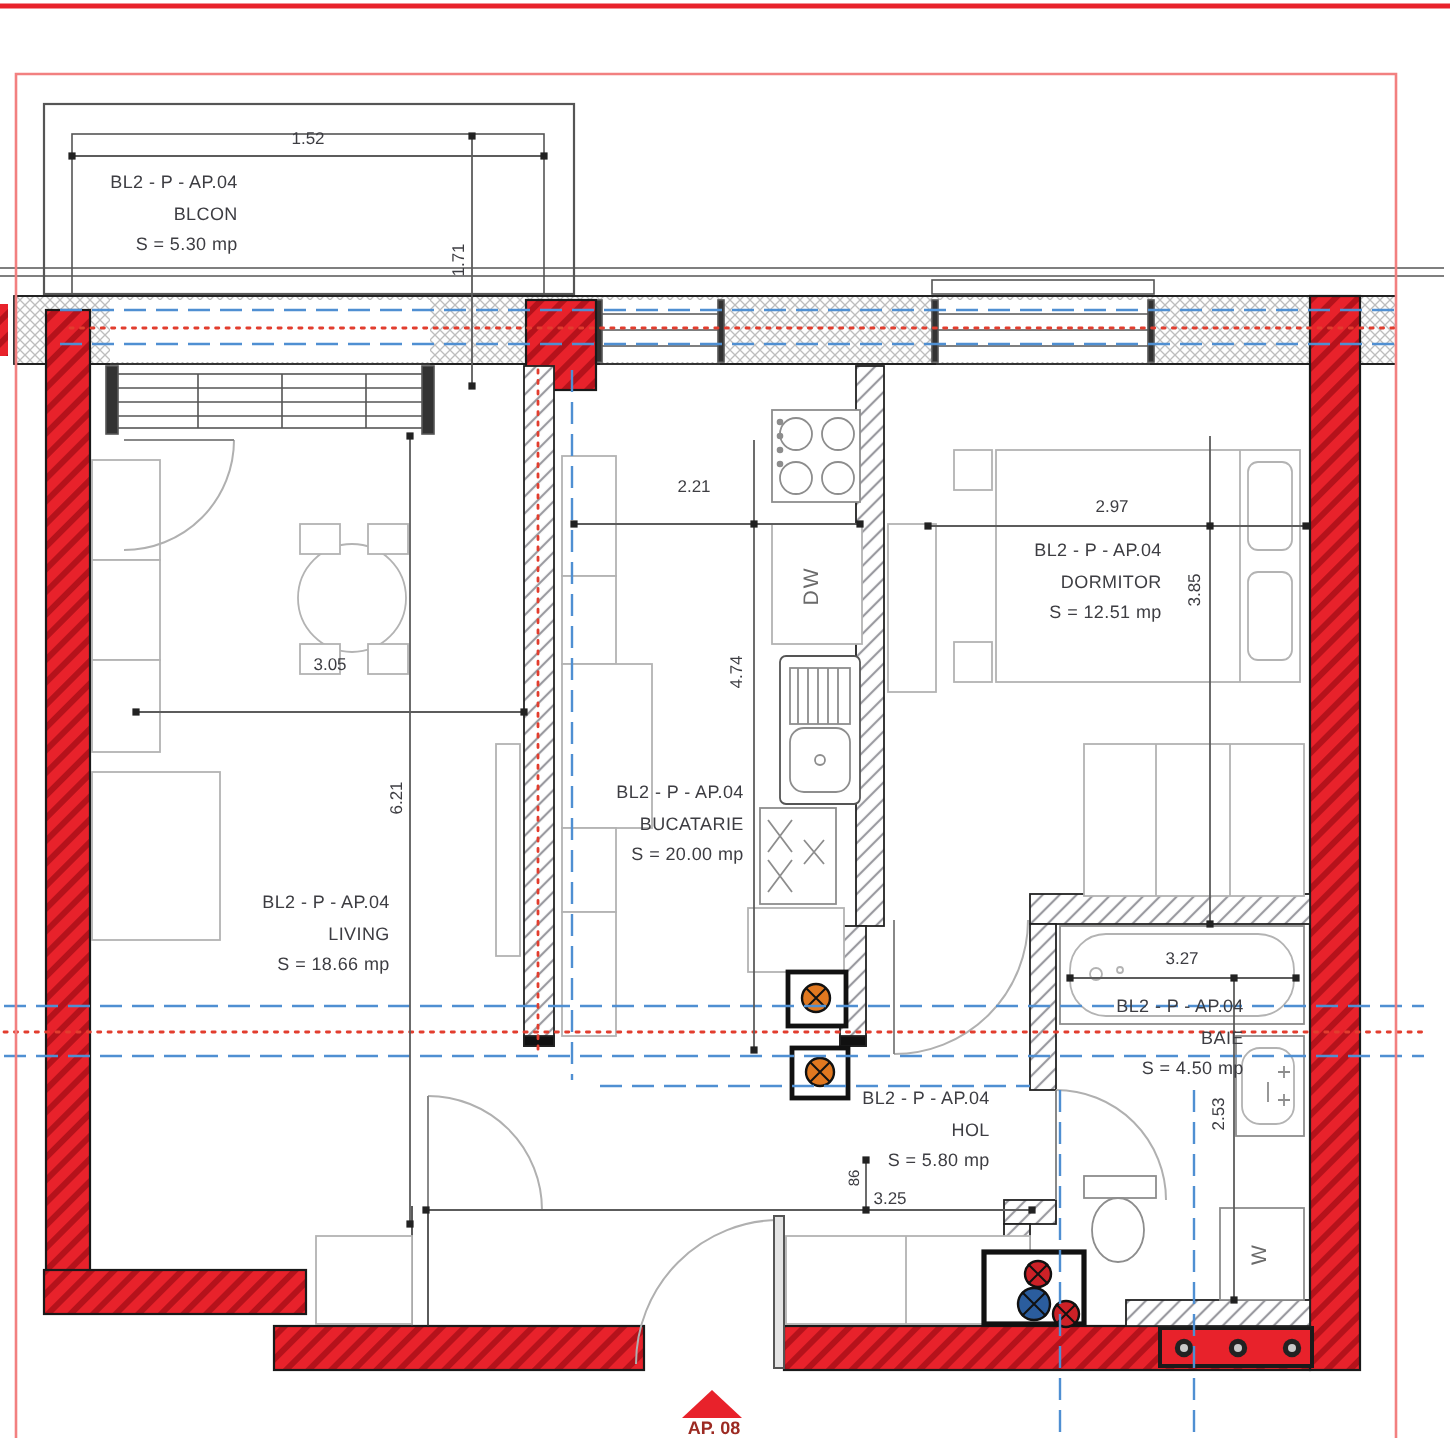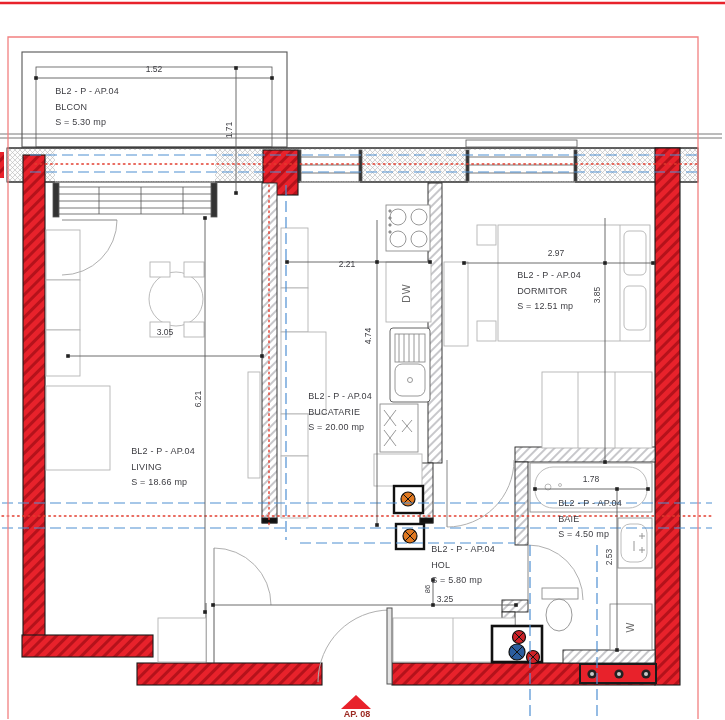--- a/index.html
+++ b/index.html
@@ -1,19 +1,19 @@
 <!DOCTYPE html>
 <html><head>
 <meta charset="utf-8">
 <style>
   html,body{margin:0;padding:0;background:#fff;}
   .stage{position:relative;width:725px;height:720px;background:#ffffff;overflow:hidden;
          font-family:"Liberation Sans", sans-serif;}
   .stage svg{position:absolute;left:0;top:0;}
-  .room-label{position:absolute;transform:translate(-50%,-50%);text-align:left;
+  .room-label{position:absolute;transform:translate(-50%,-50%);text-align:right;
               color:#3d3d42;font-size:9px;line-height:15.5px;white-space:nowrap;letter-spacing:.2px;}
   .dim{position:absolute;transform:translate(-50%,-50%);font-size:8.5px;color:#3d3d42;white-space:nowrap;}
   .dim.vert{transform:translate(-50%,-50%) rotate(-90deg);}
   .appliance{position:absolute;transform:translate(-50%,-50%) rotate(-90deg);
              font-size:10.5px;color:#6a6a6a;letter-spacing:1px;}
   .unit-marker-label{position:absolute;transform:translate(-50%,0);color:#9c2a22;
                      font-size:9px;font-weight:bold;white-space:nowrap;}
   .arrow-up{position:absolute;width:0;height:0;transform:translate(-50%,0);
             border-left:15px solid transparent;border-right:15px solid transparent;}
 </style>
@@ -324,25 +324,25 @@
 <div class="room-label" style="left:463px;top:565px">
   <div>BL2 - P - AP.04</div>
   <div>HOL</div>
   <div>S = 5.80 mp</div>
 </div>
 
 <div class="dim" style="left:154px;top:69px">1.52</div>
 <div class="dim vert" style="left:229px;top:130px">1.71</div>
 <div class="dim" style="left:165px;top:332px">3.05</div>
 <div class="dim vert" style="left:198px;top:399px">6.21</div>
-<div class="dim" style="left:347px;top:264px">2.21</div>
+<div class="dim" style="left:347px;top:243px">2.21</div>
 <div class="dim vert" style="left:368px;top:336px">4.74</div>
 <div class="dim" style="left:556px;top:253px">2.97</div>
 <div class="dim vert" style="left:597px;top:295px">3.85</div>
-<div class="dim" style="left:591px;top:479px">1.78</div>
+<div class="dim" style="left:591px;top:479px">3.27</div>
 <div class="dim vert" style="left:609px;top:557px">2.53</div>
 <div class="dim" style="left:445px;top:599px">3.25</div>
 <div class="dim vert" style="left:427px;top:589px;font-size:7.5px">86</div>
 
 <div class="appliance" style="left:406px;top:293px">DW</div>
 <div class="appliance" style="left:630px;top:627px">W</div>
 
 <div class="arrow-up" style="left:356px;top:695px;border-bottom:14px solid #e8222b"></div>
 <div class="unit-marker-label" style="left:357px;top:709px">AP. 08</div>
 

